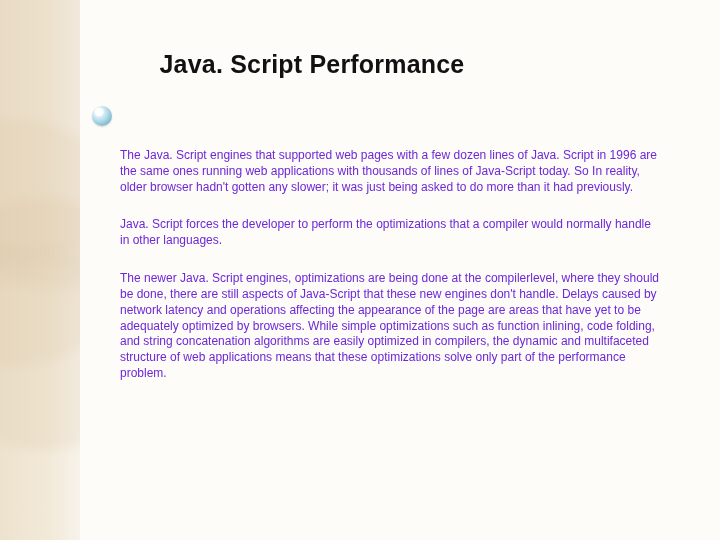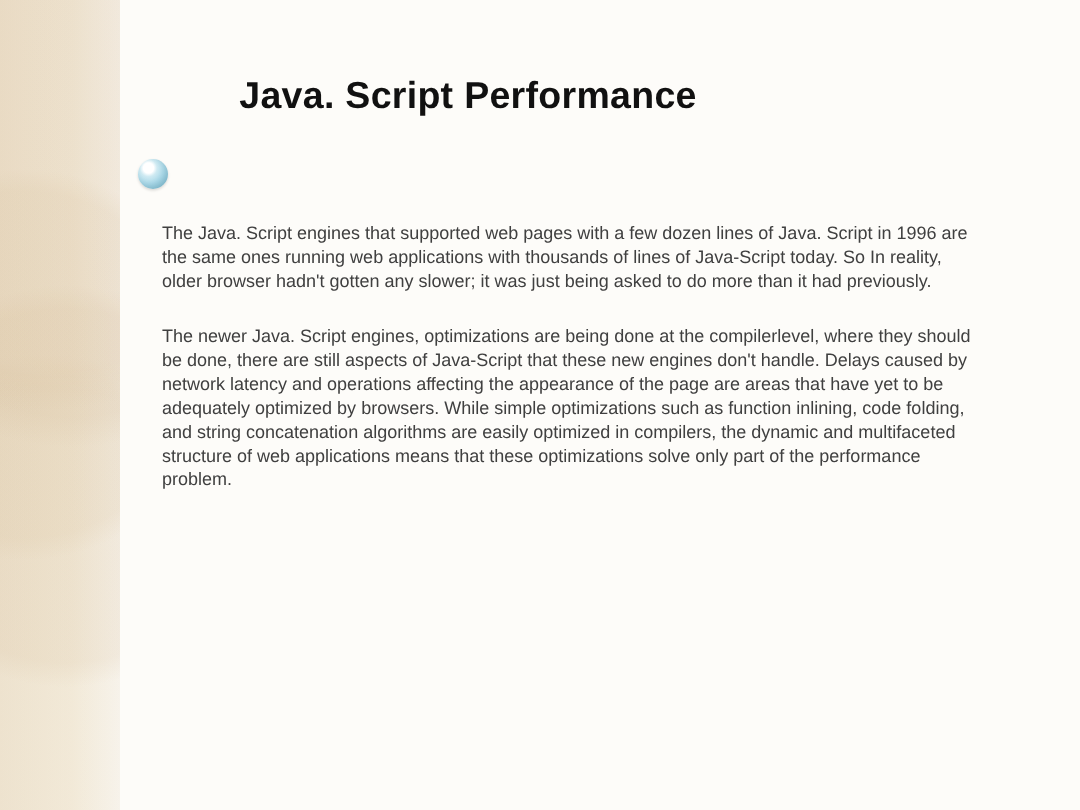--- a/index.html
+++ b/index.html
@@ -43,36 +43,37 @@
     width: 624px;
     text-align: center;
     font-size: 25px;
     font-weight: bold;
     color: #111;
     letter-spacing: 0.2px;
     margin-top: 28px;
   }
   .content {
     position: absolute;
-    left: 108px;
+    left: 120px;
     top: 148px;
     width: 540px;
     font-size: 12px;
     line-height: 1.32;
-    color: #404040;
+    color: #6d28d9;
   }
   .content p {
     margin: 0 0 22px 0;
   }
 </style>
 </head>
 <body>
 
 <div class="left-texture"></div>
 
 <div class="orb"></div>
 
 <div class="title">Java. Script Performance</div>
 
 <div class="content">
   <p>The Java. Script engines that supported web pages with a few dozen lines of Java. Script in 1996 are the same ones running web applications with thousands of lines of Java-Script today. So In reality,  older browser hadn't gotten any slower; it was just being asked to do more than it had previously.</p>
+  <p>Java. Script forces the developer to perform the optimizations that a compiler would normally handle in other languages.</p>
   <p>The newer Java. Script engines, optimizations are being done at the compilerlevel, where they should be done, there are still aspects of Java-Script that these new engines don't handle. Delays caused by network latency and operations affecting the appearance of the page are areas that have yet to be adequately optimized by browsers. While simple optimizations such as function inlining, code folding, and string concatenation algorithms are easily optimized in compilers, the dynamic and multifaceted structure of web applications means that these optimizations solve only part of the performance problem.</p>
 </div>
 
 </body></html>

